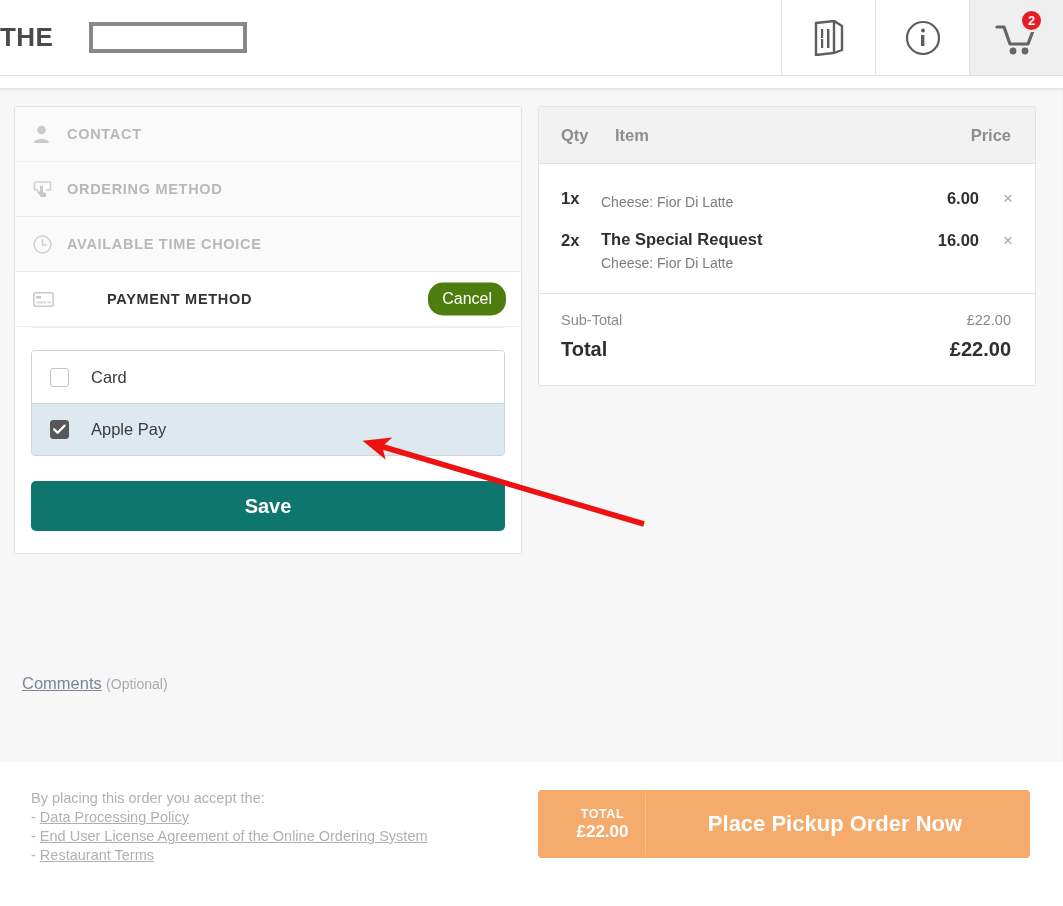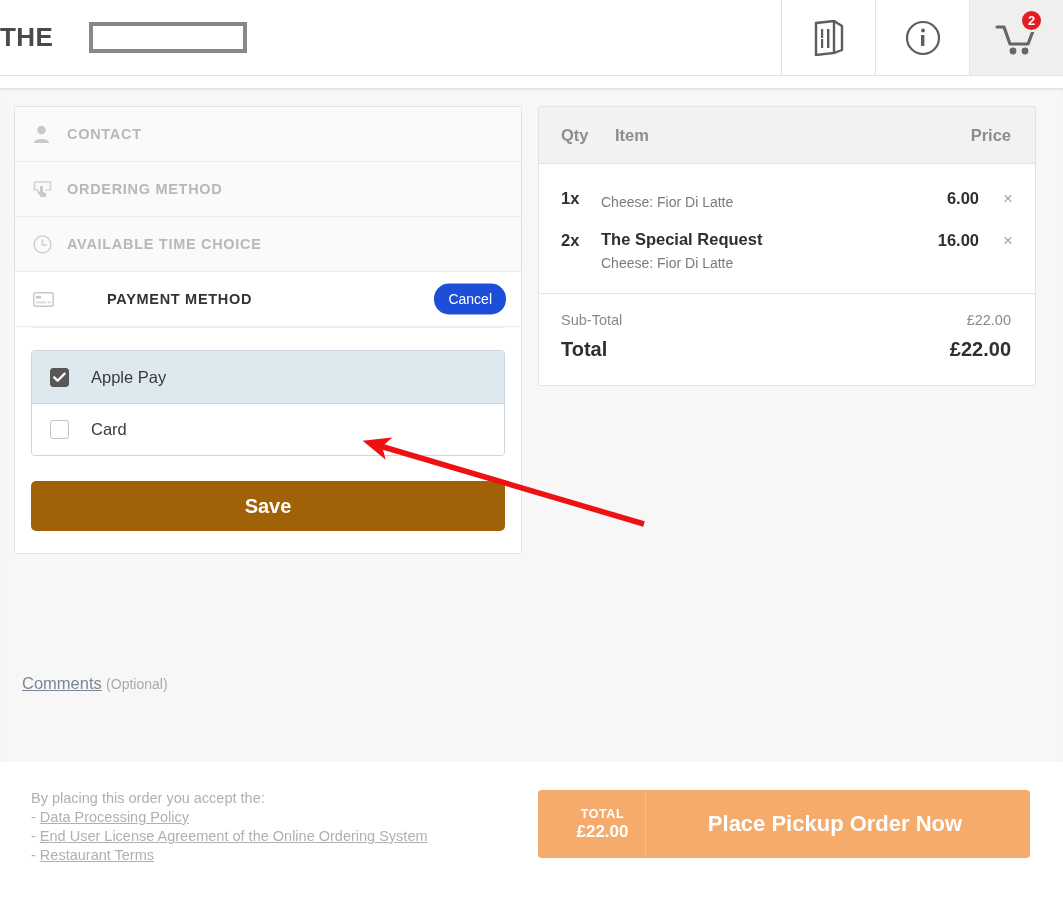--- a/index.html
+++ b/index.html
@@ -103,23 +103,23 @@
     font-size: 14.5px;
     font-weight: bold;
     letter-spacing: 0.7px;
     color: #b8b8b8;
     margin-left: 8px;
   }
   .acc-row.active .acc-label { color: #333333; }
   .cancel-btn {
     position: absolute; right: 15px; top: 50%;
     transform: translateY(-50%);
-    background: #1d4ed8;
+    background: #4d7c0f;
     color: #ffffff;
-    font-size: 14px;
+    font-size: 16px;
     border: none; border-radius: 15px;
     padding: 7px 14px 8px;
     cursor: pointer;
     font-family: "Liberation Sans", sans-serif;
   }
 
   .pm-body { padding: 0 16px 22px; background:#ffffff; }
   .pm-sep { height: 1px; background: #ededed; margin: 0 0 22px; }
 
   .opt-list {
@@ -149,21 +149,21 @@
   .opt-label {
     margin-left: 22px;
     font-size: 16.5px;
     color: #3b3b3b;
   }
 
   .save-btn {
     margin-top: 25px;
     width: 100%;
     height: 50px;
-    background: #a16207;
+    background: #0f766e;
     color: #ffffff;
     border: none; border-radius: 5px;
     font-size: 20px; font-weight: bold;
     cursor: pointer;
     font-family: "Liberation Sans", sans-serif;
   }
 
   .comments-line {
     position: absolute;
     left: 22px; top: 586px;
@@ -367,32 +367,32 @@
         </span>
         <span class="acc-label">PAYMENT METHOD</span>
         <button class="cancel-btn">Cancel</button>
       </div>
 
       <div class="pm-body">
         <div class="pm-sep"></div>
 
         <div class="opt-list">
 
+          <div class="opt">
+            <span class="cbx"></span>
+            <span class="opt-label">Card</span>
+          </div>
+
           <div class="opt selected">
             <span class="cbx checked">
               <svg width="13" height="11" viewBox="0 0 13 11">
                 <path d="M1.2 5.4 L4.6 8.8 L11.6 1.6" fill="none" stroke="#ffffff" stroke-width="2.3" stroke-linecap="round" stroke-linejoin="round"></path>
               </svg>
             </span>
             <span class="opt-label">Apple Pay</span>
-          </div>
-
-          <div class="opt">
-            <span class="cbx"></span>
-            <span class="opt-label">Card</span>
           </div>
         </div>
 
         <button class="save-btn">Save</button>
       </div>
     </div>
 
     <div class="comments-line">
       <span class="comments-link">Comments</span>
       <span class="comments-opt">(Optional)</span>

